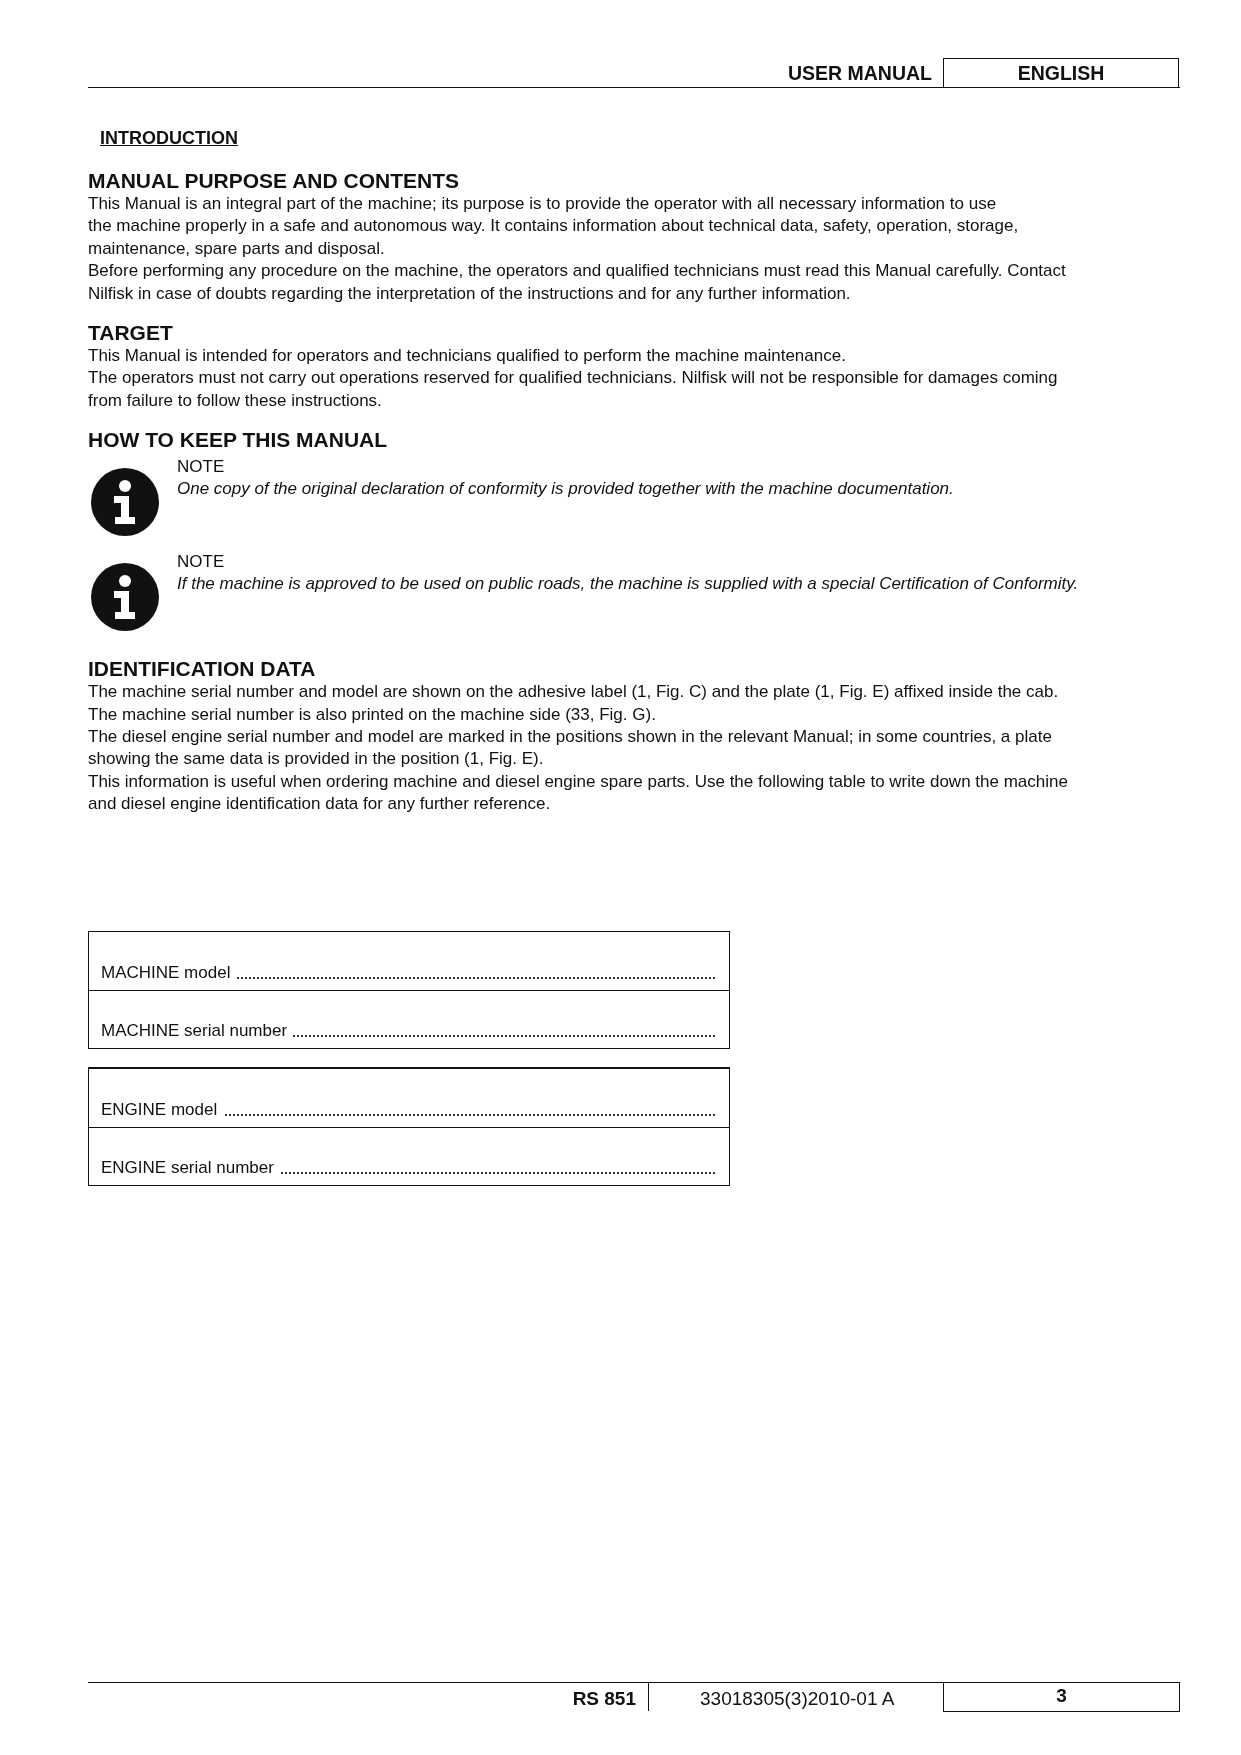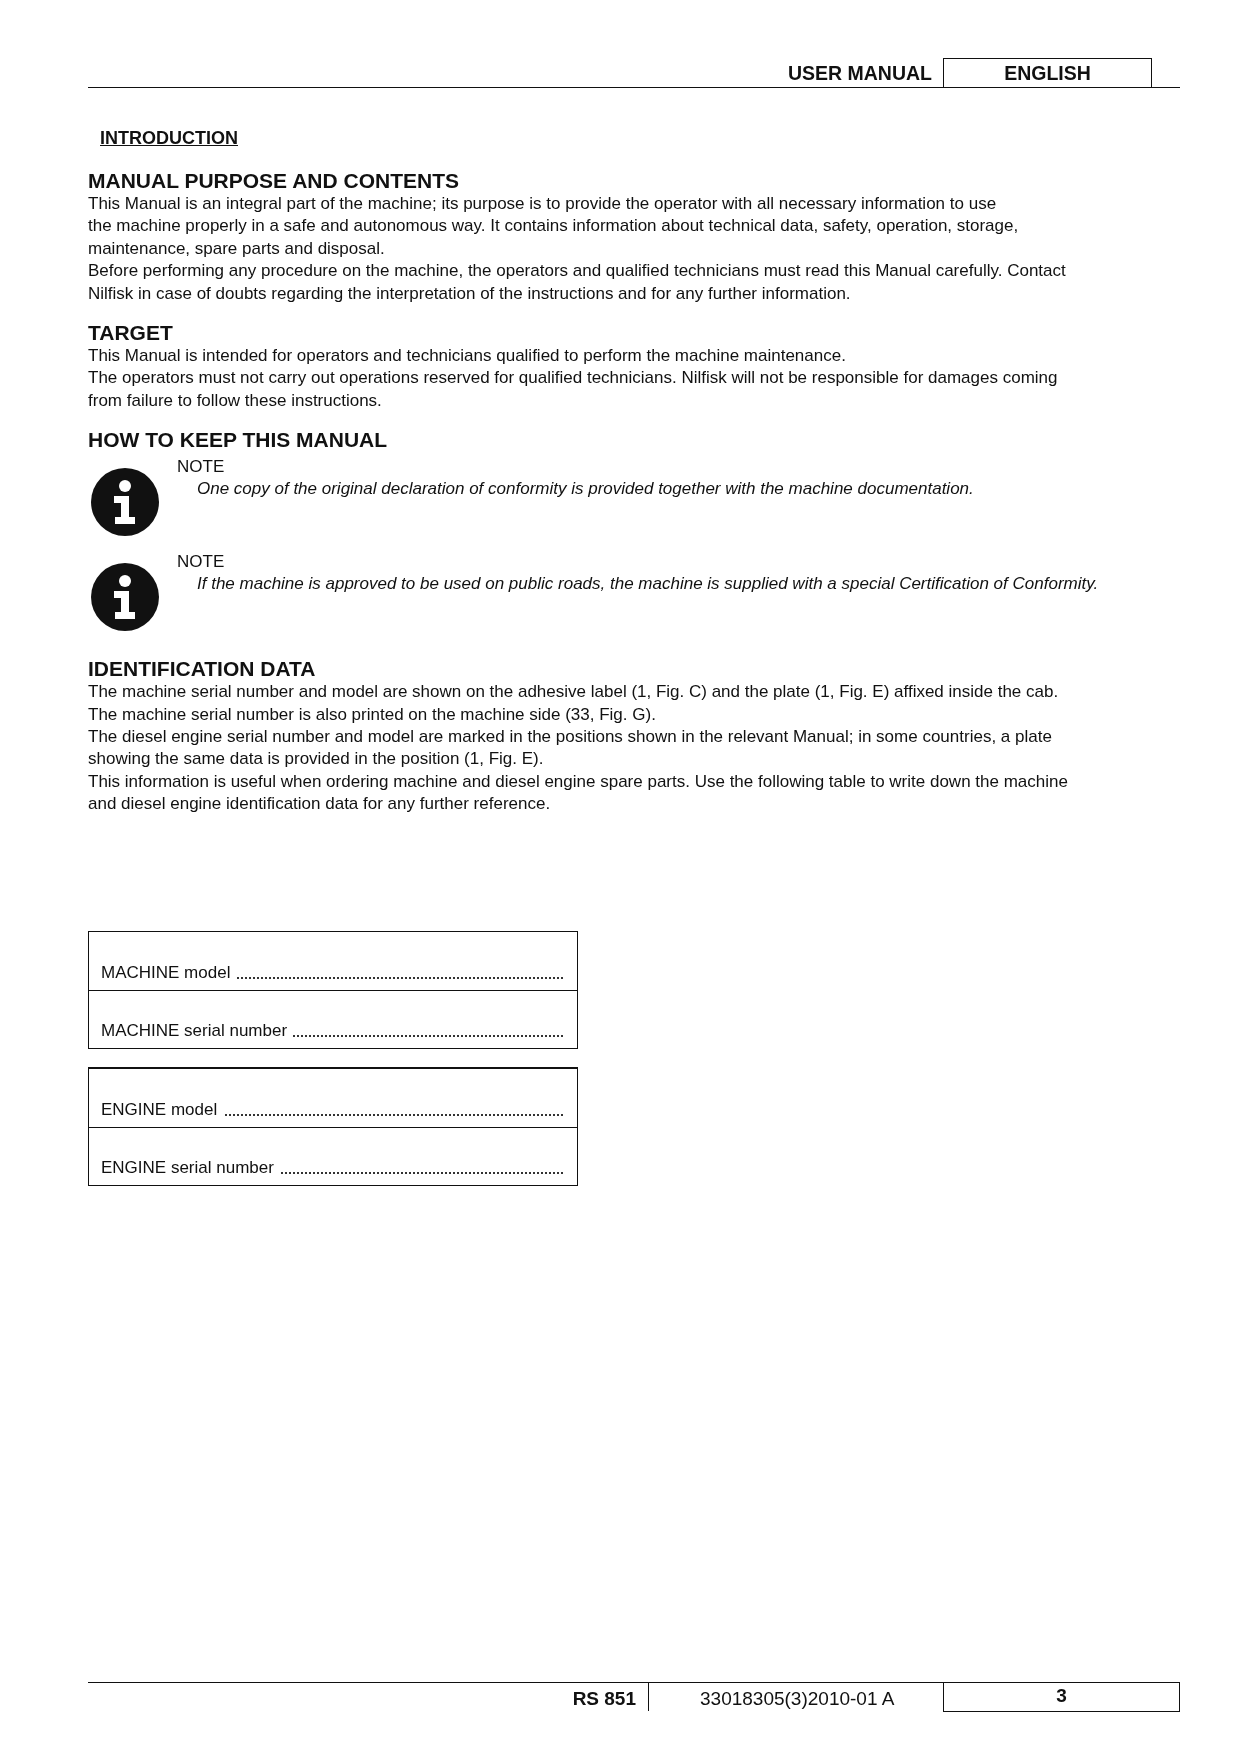--- a/index.html
+++ b/index.html
@@ -2,35 +2,35 @@
 <html><head>
 <meta charset="utf-8">
 <style>
   html, body { margin:0; padding:0; background:#ffffff; }
   body { width:1241px; height:1755px; position:relative; overflow:hidden;
          font-family:"Liberation Sans", sans-serif; color:#111111; }
   .abs { position:absolute; }
   
   .hdr-line { left:88px; top:87px; width:1092px; height:0; border-top:1.5px solid #111; }
   .hdr-title { left:700px; top:60px; width:232px; text-align:right; font-weight:bold; font-size:19.5px; line-height:26px; }
-  .hdr-lang { left:943px; top:58px; width:209px; height:29px; border:1.5px solid #111; border-bottom:none;
+  .hdr-lang { left:943px; top:58px; width:236px; height:29px; border:1.5px solid #111; border-bottom:none;
               text-align:center; font-weight:bold; font-size:19.5px; line-height:28px; box-sizing:border-box; }
   
   .content { left:88px; top:108px; width:1100px; }
   h1 { margin:12px; font-size:18px; font-weight:bold; line-height:36px;text-decoration:underline; }
   h2 { margin:0; font-size:21px; font-weight:bold; line-height:25px; }
   .sec { margin-top:14px; }
   .sec:first-of-type { margin-top:10px; }
   .p { font-size:17px; line-height:22.4px; white-space:pre-line; margin:0; }
   .note { position:relative; height:95px; margin-top:6px;text-decoration:underline; }
   .note .icon { position:absolute; left:3px; top:12px; width:68px; height:68px; }
   .note .label { position:absolute; left:89px; top:0px; font-size:17px; line-height:22px; }
-  .note .text { position:absolute; left:89px; top:22px; font-size:17px; line-height:22px; font-style:italic; white-space:nowrap;margin-left:20px; }
+  .note .text { position:absolute; left:89px; top:22px; font-size:17px; line-height:22px; font-style:italic; white-space:nowrap; }
   
-  .idtable { position:absolute; left:88px; width:490px; border:1.5px solid #111; box-sizing:border-box; }
+  .idtable { position:absolute; left:88px; width:642px; border:1.5px solid #111; box-sizing:border-box; }
   .idrow { height:58px; position:relative; box-sizing:border-box; }
   .idrow + .idrow { border-top:1.5px solid #111; }
   .idrow .lbl { position:absolute; left:12px; bottom:7px; font-size:17px; line-height:20px; background:#fff; padding-right:6px; z-index:1; }
   .idrow .dots { position:absolute; left:12px; right:14px; bottom:11px; height:0; border-bottom:2px dotted #333; }
   
   .ftr-line { left:88px; top:1682px; width:1092px; border-top:1.5px solid #111; }
   .ftr-model { left:520px; top:1686px; width:116px; text-align:right; font-weight:bold; font-size:19px; line-height:26px; }
   .ftr-sep { left:648px; top:1683px; width:0; height:28px; border-left:1.5px solid #111; }
   .ftr-code { left:700px; top:1686px; width:234px; font-size:19px; line-height:26px; }
   .ftr-page { left:943px; top:1683px; width:237px; height:29px; border:1.5px solid #111; border-top:none; box-sizing:border-box;

